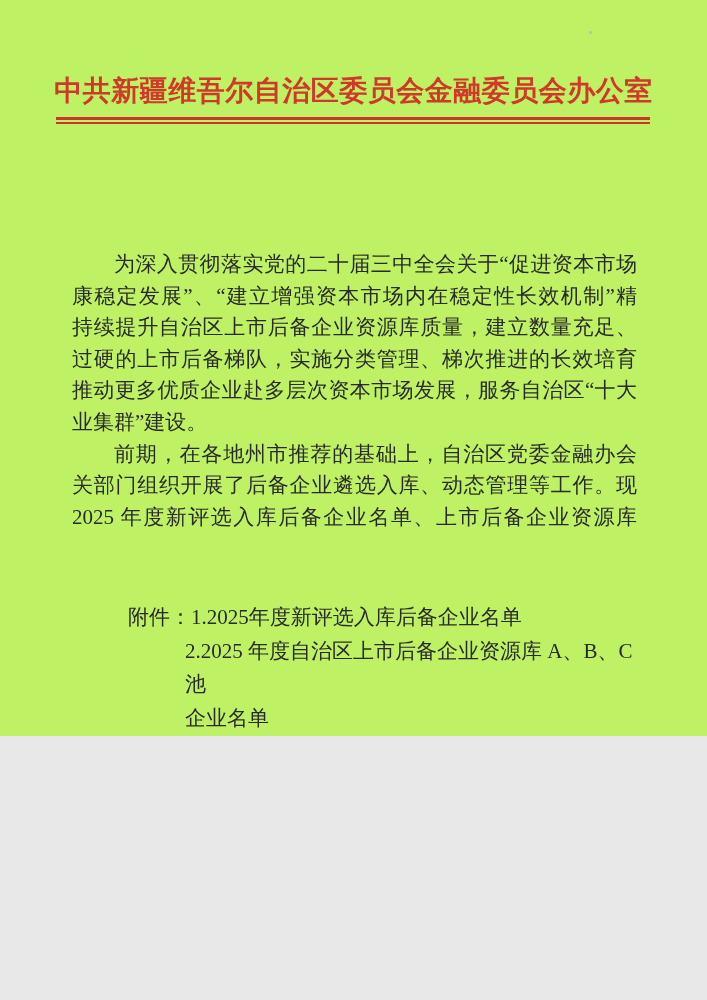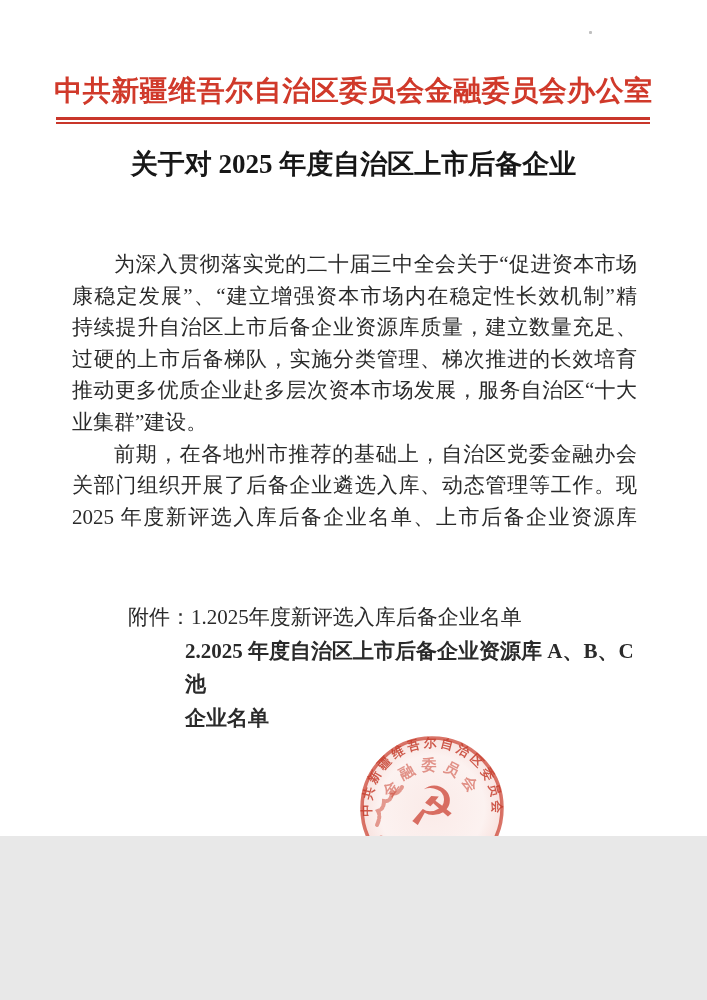--- a/index.html
+++ b/index.html
@@ -1,20 +1,20 @@
 <!DOCTYPE html>
 <html><head>
 <meta charset="utf-8">
 <style>
   html,body{margin:0;padding:0;background:#e8e8e8;}
   .page{
     position:relative;
-    width:707px;height:836px;
+    width:707px;height:736px;
     margin:0 auto;
-    background:#ffffff;
+    background:#bef264;
     overflow:hidden;
     font-family:"Liberation Serif","DejaVu Serif",serif;
     color:#2a2a2a;
   }
   .artifact-dot{
     position:absolute;left:589px;top:31px;width:3px;height:3px;
     background:#bfbfbf;border-radius:1px;
   }
   .org-header{
     position:absolute;left:0;top:72px;width:707px;
@@ -34,21 +34,21 @@
     position:absolute;left:72px;top:249px;width:565px;
     font-size:21px;line-height:31.6px;
   }
   .line{height:31.6px;overflow:hidden;white-space:nowrap;}
   .just{text-align:justify;text-align-last:justify;white-space:normal;}
   .indent{text-indent:2em;}
   .attachments{
     position:absolute;left:128px;top:601px;width:520px;
     font-size:21px;line-height:33.5px;
   }
-  .att-cont{padding-left:57px;font-weight:bold;}
+  .att-cont{padding-left:57px;}
   .att-label{margin-right:0;}
   .signature-name{
     position:absolute;left:352px;top:842px;
     font-size:20px;letter-spacing:1.5px;color:#1e1e1e;z-index:3;
   }
   .signature-date{
     position:absolute;left:352px;top:833px;
     font-size:20px;letter-spacing:1px;color:#1e1e1e;z-index:3;
   }
   .seal{position:absolute;left:357px;top:733px;width:150px;height:150px;z-index:1;}
@@ -60,21 +60,20 @@
 
 <div class="page">
 
   <div class="artifact-dot"></div>
 
   <div class="org-header">中共新疆维吾尔自治区委员会金融委员会办公室</div>
   <div class="rule-top-thick"></div>
   <div class="rule-top-thin"></div>
 
   <div class="doc-title">
-    <div>关于对 2025 年度自治区上市后备企业</div>
   </div>
 
   <div class="body-text">
     <div class="line just indent">为深入贯彻落实党的二十届三中全会关于“促进资本市场健</div>
     <div class="line just">康稳定发展”、“建立增强资本市场内在稳定性长效机制”精神，</div>
     <div class="line just">持续提升自治区上市后备企业资源库质量，建立数量充足、质量</div>
     <div class="line just">过硬的上市后备梯队，实施分类管理、梯次推进的长效培育体系，</div>
     <div class="line just">推动更多优质企业赴多层次资本市场发展，服务自治区“十大产</div>
     <div class="line">业集群”建设。</div>
     <div class="line just indent">前期，在各地州市推荐的基础上，自治区党委金融办会同相</div>

